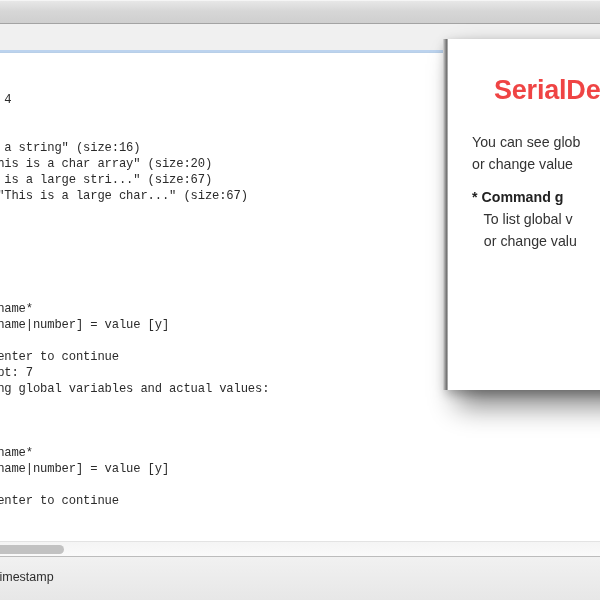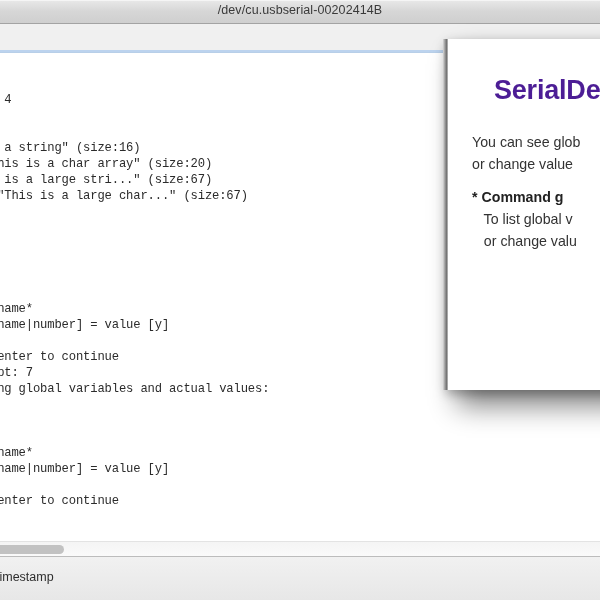--- a/index.html
+++ b/index.html
@@ -145,21 +145,21 @@
     position: absolute;
     left: 0; top: 0;
     width: 5px; height: 351px;
     background: linear-gradient(to right, #d8d8d8 0%, #9b9b9b 40%, #6f6f6f 75%, #cfcfcf 100%);
   }
   .doc-title {
     position: absolute;
     left: 51px; top: 36px;
     font-size: 27px;
     font-weight: bold;
-    color: #4c1d95;
+    color: #ef4444;
     white-space: nowrap;
     letter-spacing: -0.2px;
     font-family: "Liberation Sans", sans-serif;
   }
   .doc-body {
     position: absolute;
     left: 29px; top: 92px;
     width: 260px;
     font-size: 14.2px;
     line-height: 22px;
@@ -170,21 +170,20 @@
   .doc-body .bullet-head { font-weight: bold; color: #222; }
   .doc-body .blank { display: block; height: 11px; }
 </style>
 </head>
 <body>
 
 <div id="app">
 
   <div class="titlebar">
     <div class="titlebar-topedge"></div>
-    <div class="titlebar-text">/dev/cu.usbserial-00202414B</div>
   </div>
 
   <div class="toolbar">
     <div class="send-input">
       <div class="send-input-value"></div>
     </div>
     <div class="toolbar-sep"></div>
   </div>
 
   <div class="console">

